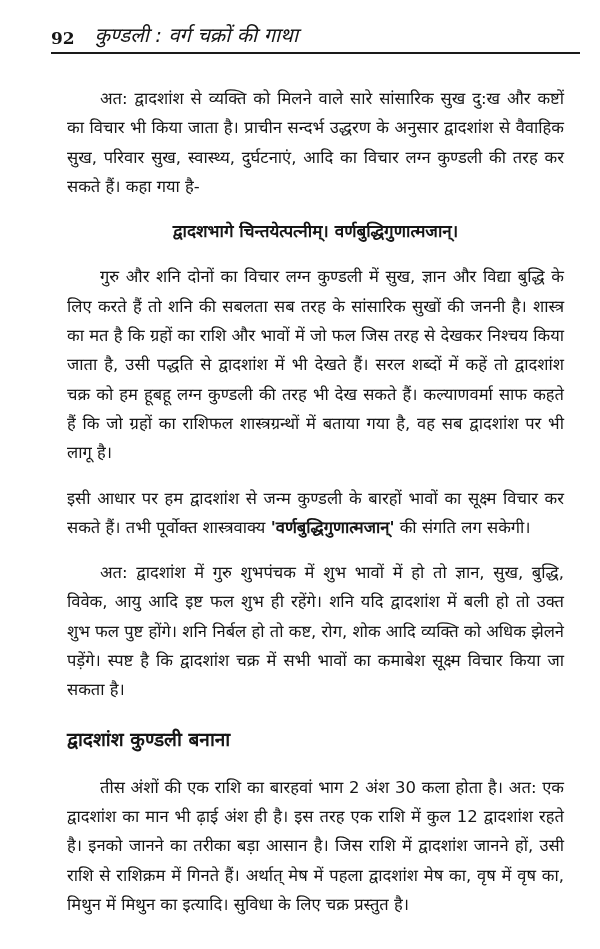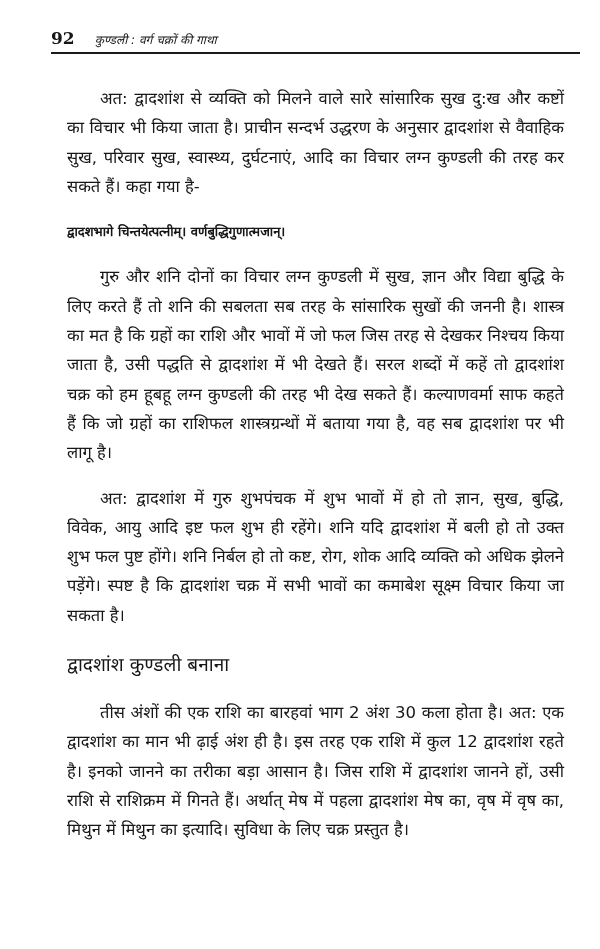--- a/index.html
+++ b/index.html
@@ -8,41 +8,42 @@
     font-family: "DejaVu Sans", sans-serif;
     color: #161616;
   }
   .page { position: relative; width: 600px; height: 949px; padding-left: 16px; }
   .header {
     position: absolute; left: 51px; top: 20px; width: 529px; height: 34px;
     border-bottom: 2px solid #1a1a1a;
     display: flex; align-items: flex-end; padding-bottom: 4px; box-sizing: border-box;
   }
   .page-num { font-family: "DejaVu Serif", serif; font-weight: bold; font-size: 17px; margin-right: 20px; }
-  .running-title { font-style: italic; font-size: 12px; }
+  .running-title { font-style: italic; font-size: 20px; }
   .body {
     position: absolute; left: 51px; top: 68px; width: 529px;
     font-size: 16.5px; line-height: 29.3px; text-align: justify;
   }
   .body p { margin: 16px; }
   .indent { text-indent: 33px; }
-  .verse { text-align: left; font-weight: bold; font-size: 13px; margin: 0; }
+  .verse { text-align: center; font-weight: bold; font-size: 17px; margin: 0; }
   .bold-inline { font-weight: bold; }
-  .section-heading { font-weight: normal; font-size: 19px; margin-top: 10px; line-height: 36px; }
+  .section-heading { font-weight: bold; font-size: 19px; margin-top: 10px; line-height: 36px; }
 </style>
 </head>
 <body>
 
 <div class="page">
   <div class="header">
     <span class="page-num">92</span>
     <span class="running-title">कुण्डली : वर्ग चक्रों की गाथा</span>
   </div>
 
   <div class="body">
     <p class="indent">अत: द्वादशांश से व्यक्ति को मिलने वाले सारे सांसारिक सुख दु:ख और कष्टों का विचार भी किया जाता है। प्राचीन सन्दर्भ उद्धरण के अनुसार द्वादशांश से वैवाहिक सुख, परिवार सुख, स्वास्थ्य, दुर्घटनाएं, आदि का विचार लग्न कुण्डली की तरह कर सकते हैं। कहा गया है-</p>
     <p class="verse">द्वादशभागे चिन्तयेत्पत्नीम्। वर्णबुद्धिगुणात्मजान्।</p>
     <p class="indent">गुरु और शनि दोनों का विचार लग्न कुण्डली में सुख, ज्ञान और विद्या बुद्धि के लिए करते हैं तो शनि की सबलता सब तरह के सांसारिक सुखों की जननी है। शास्त्र का मत है कि ग्रहों का राशि और भावों में जो फल जिस तरह से देखकर निश्चय किया जाता है, उसी पद्धति से द्वादशांश में भी देखते हैं। सरल शब्दों में कहें तो द्वादशांश चक्र को हम हूबहू लग्न कुण्डली की तरह भी देख सकते हैं। कल्याणवर्मा साफ कहते हैं कि जो ग्रहों का राशिफल शास्त्रग्रन्थों में बताया गया है, वह सब द्वादशांश पर भी लागू है।</p>
+    <p><span>इसी आधार पर हम द्वादशांश से जन्म कुण्डली के बारहों भावों का सूक्ष्म विचार कर सकते हैं। तभी पूर्वोक्त शास्त्रवाक्य </span><span class="bold-inline">'वर्णबुद्धिगुणात्मजान्'</span><span> की संगति लग सकेगी।</span></p>
     <p class="indent">अत: द्वादशांश में गुरु शुभपंचक में शुभ भावों में हो तो ज्ञान, सुख, बुद्धि, विवेक, आयु आदि इष्ट फल शुभ ही रहेंगे। शनि यदि द्वादशांश में बली हो तो उक्त शुभ फल पुष्ट होंगे। शनि निर्बल हो तो कष्ट, रोग, शोक आदि व्यक्ति को अधिक झेलने पड़ेंगे। स्पष्ट है कि द्वादशांश चक्र में सभी भावों का कमाबेश सूक्ष्म विचार किया जा सकता है।</p>
     <p class="section-heading">द्वादशांश कुण्डली बनाना</p>
     <p class="indent">तीस अंशों की एक राशि का बारहवां भाग 2 अंश 30 कला होता है। अत: एक द्वादशांश का मान भी ढ़ाई अंश ही है। इस तरह एक राशि में कुल 12 द्वादशांश रहते है। इनको जानने का तरीका बड़ा आसान है। जिस राशि में द्वादशांश जानने हों, उसी राशि से राशिक्रम में गिनते हैं। अर्थात् मेष में पहला द्वादशांश मेष का, वृष में वृष का, मिथुन में मिथुन का इत्यादि। सुविधा के लिए चक्र प्रस्तुत है।</p>
   </div>
 </div>
 
 </body></html>

